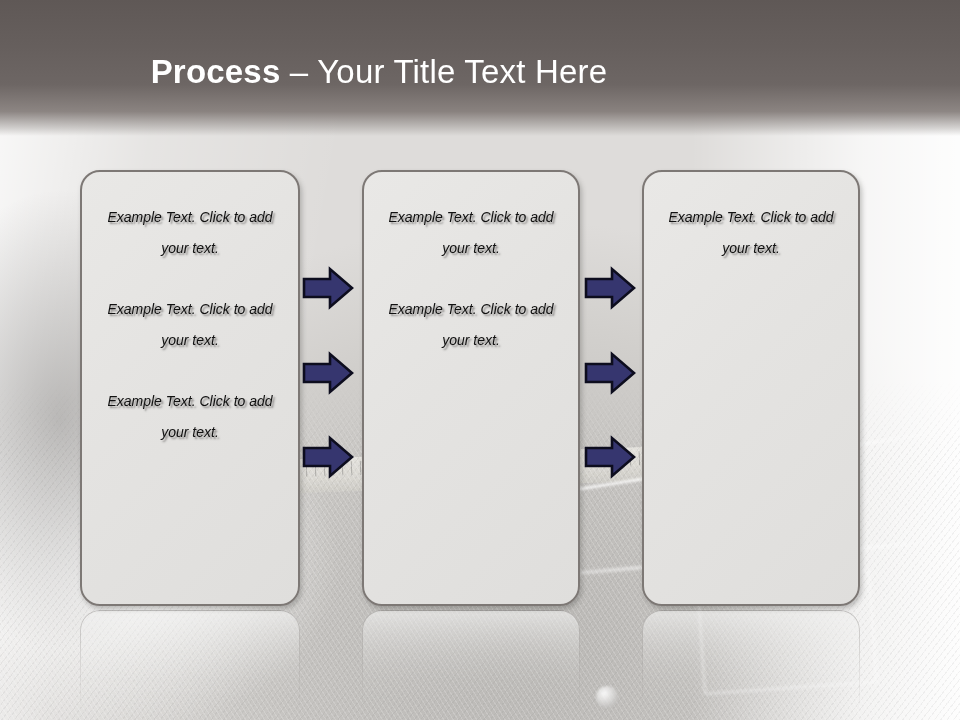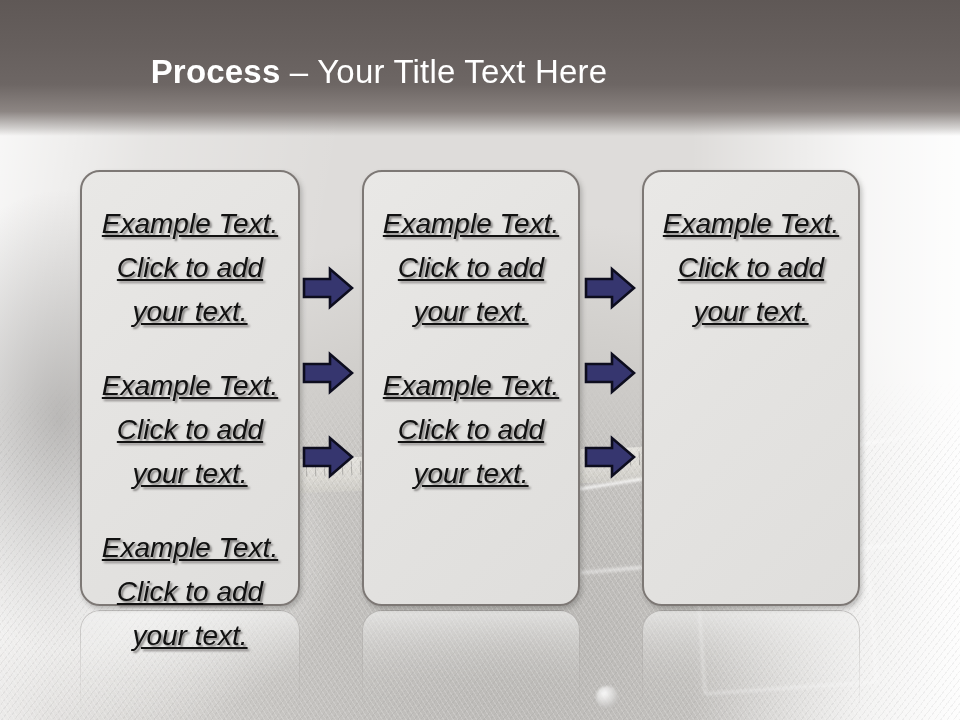--- a/index.html
+++ b/index.html
@@ -146,27 +146,26 @@
     box-shadow: 2px 3px 5px rgba(70,68,66,0.30);
   }
   .box-body {
     position: absolute;
     left: 12px; right: 12px;
     top: 30px;
     text-align: center;
   }
   .para {
     font-style: italic;
-    font-size: 28px;
-    line-height: 44px;
+    font-size: 14px;
+    line-height: 31px;
     color: #111111;
     text-shadow: 2px 2px 2px rgba(120,118,116,0.85);
     margin: 0 0 30px 0;
     padding: 0 6px;
-    text-decoration: underline;
   }
   .para:last-child { margin-bottom: 0; }
 
   
   .arrow {
     position: absolute;
     width: 52px;
     height: 44px;
   }
   .arrow svg { display: block; width: 52px; height: 44px; }

